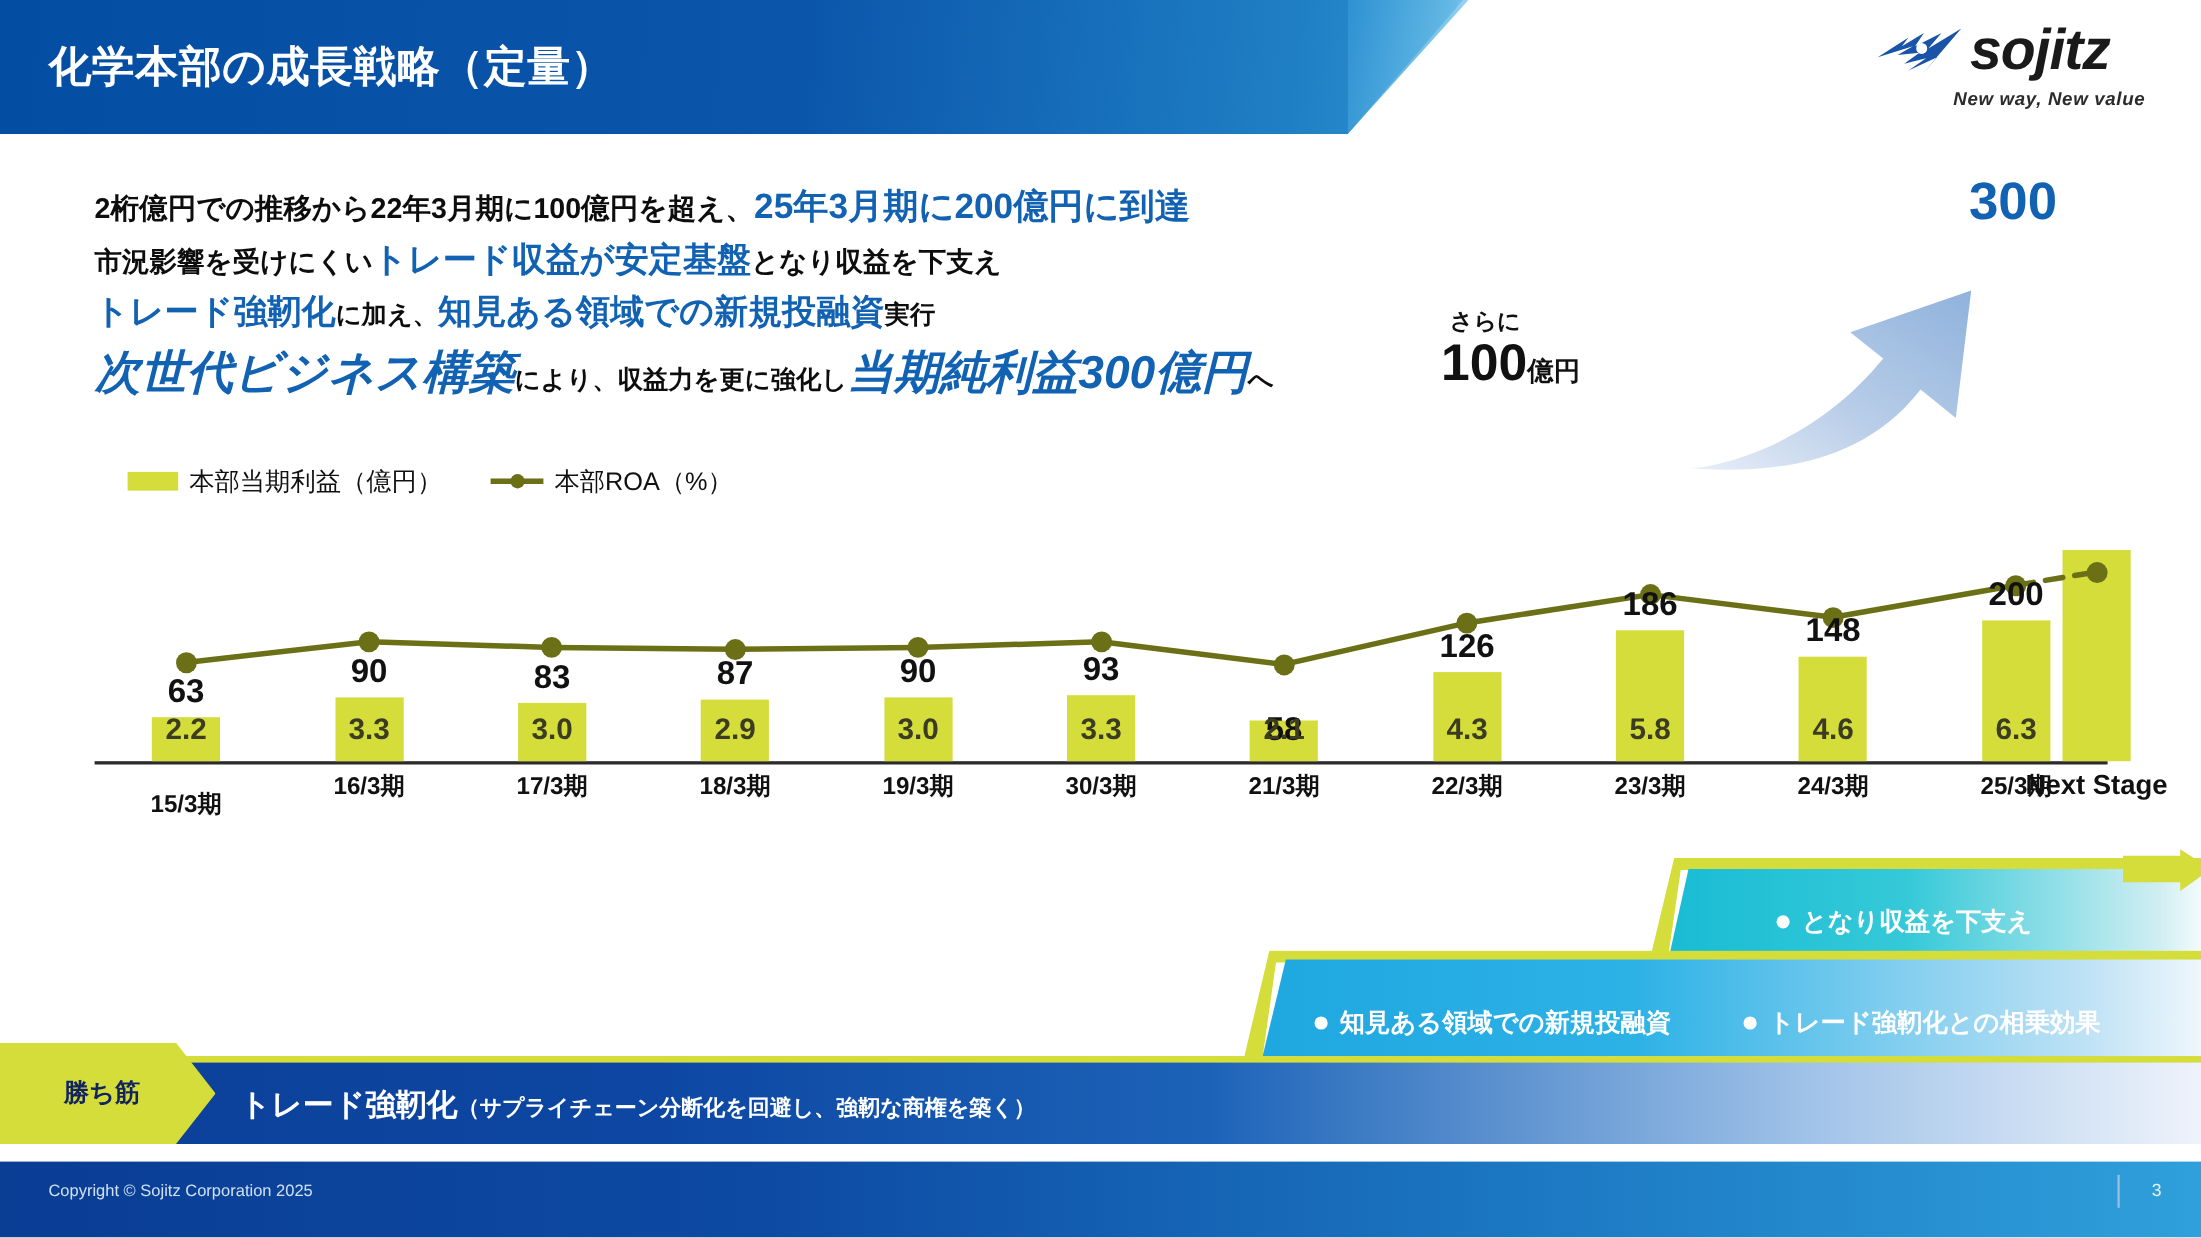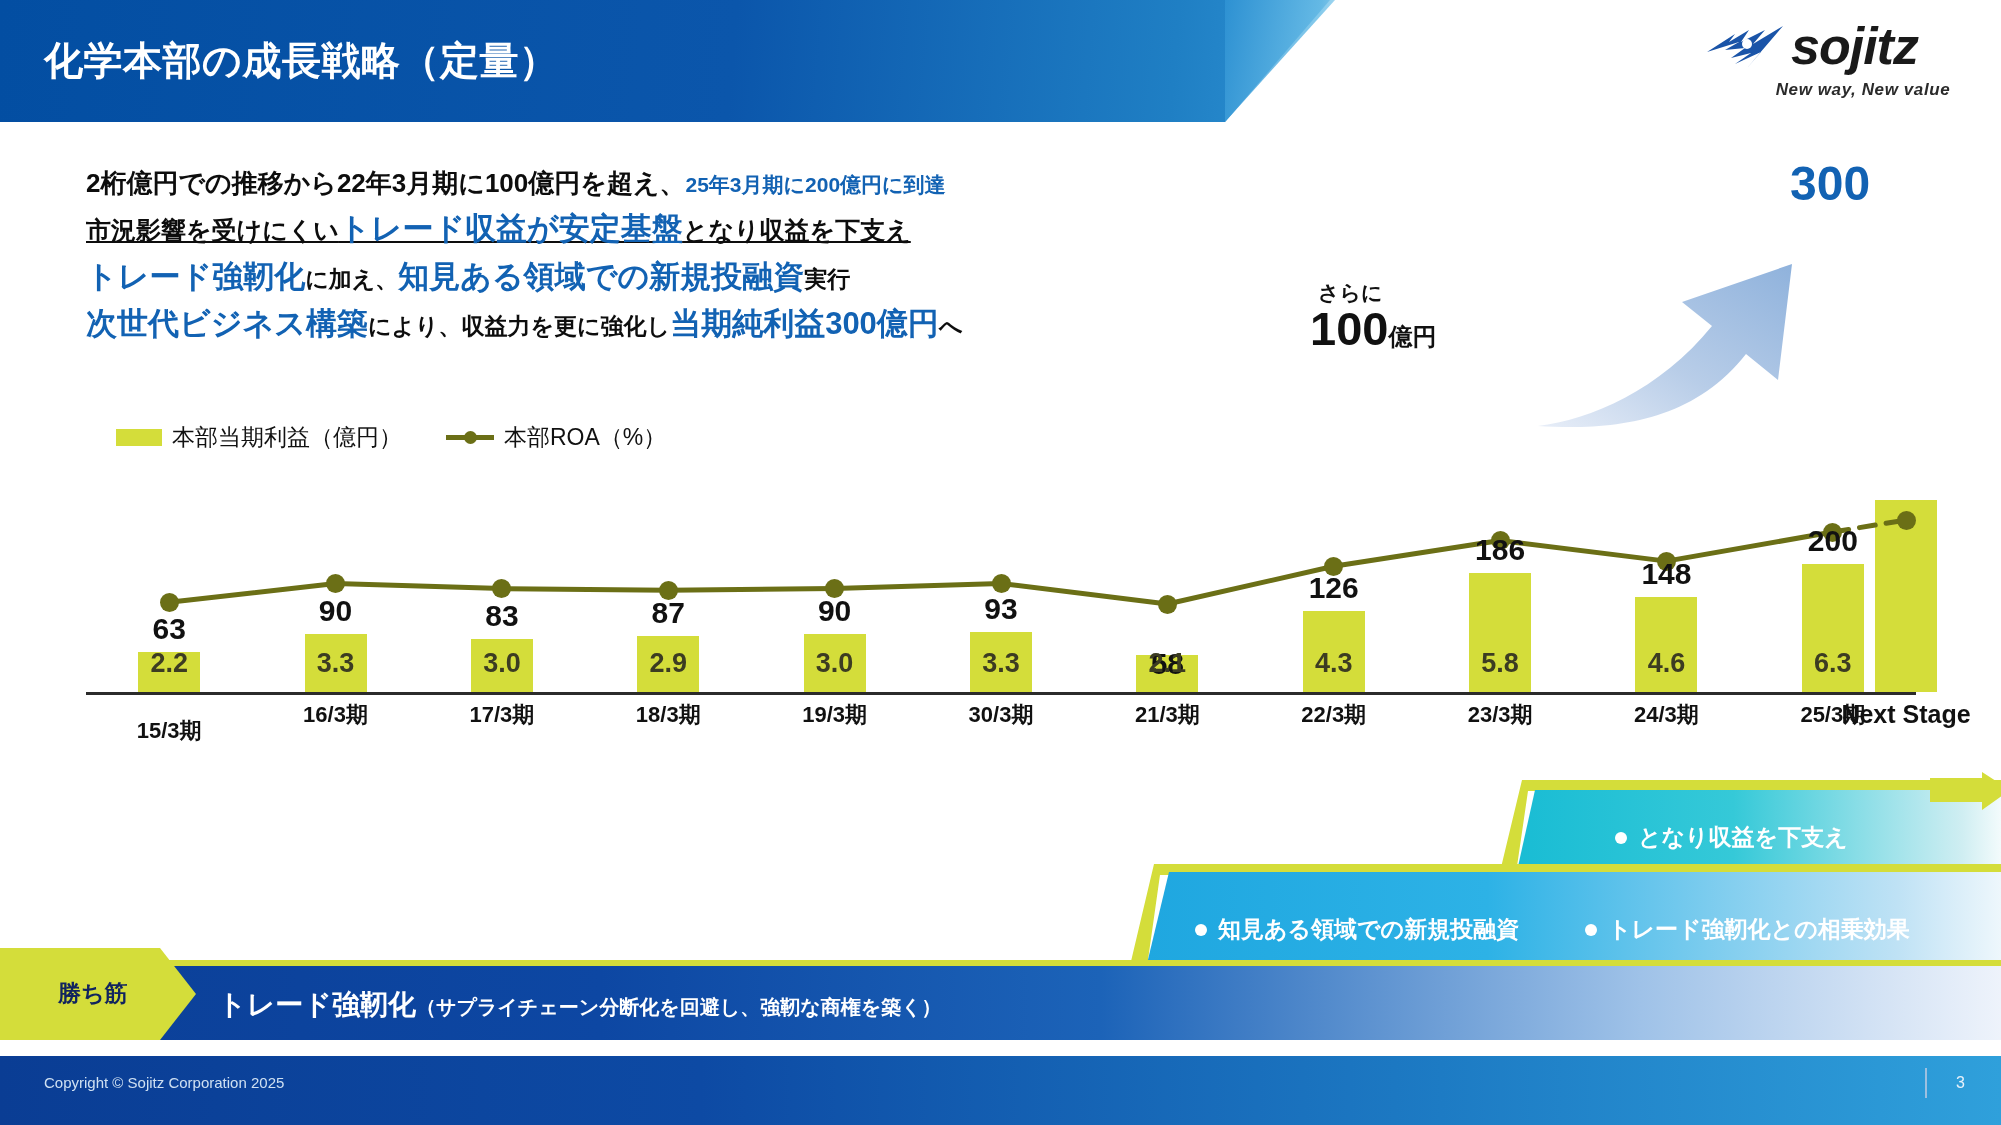--- a/index.html
+++ b/index.html
@@ -42,27 +42,27 @@
   }
   #logo-tag {
     position: absolute; left: 46px; top: 64px; width: 224px; text-align: center;
     font-size: 17px; font-style: italic; font-weight: bold; color: #2b2b2b; letter-spacing: .6px;
   }
 
   
   #headline { position: absolute; left: 86px; top: 168px; width: 1300px; }
   .hl { white-space: nowrap; line-height: 1.22; }
   .hl-1 { font-size: 26px; font-weight: bold; color: #0d0d0d; }
-  .hl-1 .big { font-size: 21px; color: #1262b3; }
-  .hl-2 { font-size: 25px; font-weight: bold; color: #0d0d0d; margin-top: 10px; text-decoration: underline; }
+  .hl-1 .big { font-size: 32px; color: #1262b3; }
+  .hl-2 { font-size: 25px; font-weight: bold; color: #0d0d0d; margin-top: 10px; }
   .hl-2 .big { font-size: 31px; color: #1262b3; }
   .hl-3 { font-size: 23px; font-weight: bold; color: #0d0d0d; margin-top: 10px; }
   .hl-3 .big { font-size: 31px; color: #1262b3; }
   .hl-4 { font-size: 23px; font-weight: bold; color: #0d0d0d; margin-top: 10px; }
-  .hl-4 .big { font-size: 31px; color: #1262b3; }
+  .hl-4 .big { font-size: 42px; color: #1262b3; font-style: italic; }
 
   
   #callout-300 {
     position: absolute; left: 1790px; top: 160px;
     font-size: 48px; font-weight: bold; color: #1262b3; line-height: 1;
   }
   #callout-arrow { position: absolute; left: 1530px; top: 230px; width: 340px; height: 200px; }
   #callout-sarani {
     position: absolute; left: 1318px; top: 282px;
     font-size: 21px; font-weight: bold; color: #111; line-height: 1;

